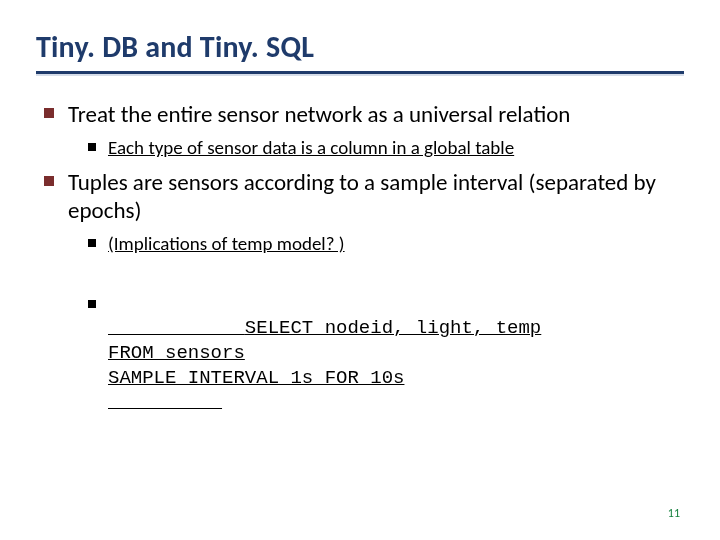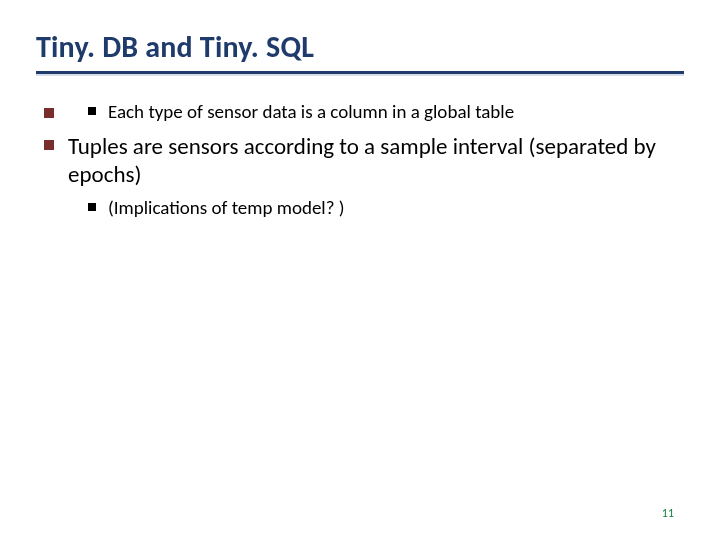--- a/index.html
+++ b/index.html
@@ -69,20 +69,21 @@
     margin-left: 18px;
     margin-bottom: 4px;
   }
   .level2 > li {
     position: relative;
     padding-left: 22px;
     font-size: 19px;
     line-height: 1.25;
     margin-bottom: 6px;
     color: #000000;
+    text-decoration: underline;
   }
   .level2 > li::before {
     content: "";
     position: absolute;
     left: 2px;
     top: 7px;
     width: 8px;
     height: 8px;
     background: #000000;
   }
@@ -93,53 +94,61 @@
     line-height: 1.3;
   }
   .level2.code > li::before {
     top: 8px;
   }
   .spacer {
     height: 22px;
   }
   .pagenum {
     position: absolute;
-    right: 46px;
+    right: 40px;
     bottom: 20px;
     font-size: 12px;
     color: #15803d;
   }
 </style>
 </head>
 <body>
 
 <div class="slide">
 
   <h1 class="title">Tiny. DB and Tiny. SQL</h1>
   <div class="rule-dark"></div>
   <div class="rule-light"></div>
 
   <div class="content">
     <ul class="level1">
 
       <li>
+        <span>Treat the entire sensor network as a universal relation</span>
         <ul class="level2">
           <li>
             <span>Each type of sensor data is a column in a global table</span>
           </li>
         </ul>
       </li>
 
       <li>
         <span>Tuples are sensors according to a sample interval (separated by epochs)</span>
         <ul class="level2">
           <li>
             <span>(Implications of temp model? )</span>
           </li>
         </ul>
         <div class="spacer"></div>
+        <ul class="level2 code">
+          <li>
+            <span>SELECT nodeid, light, temp
+FROM sensors
+SAMPLE INTERVAL 1s FOR 10s</span>
+          </li>
+        </ul>
       </li>
 
     </ul>
   </div>
 
   <div class="pagenum">11</div>
 </div>
 
 </body></html>

